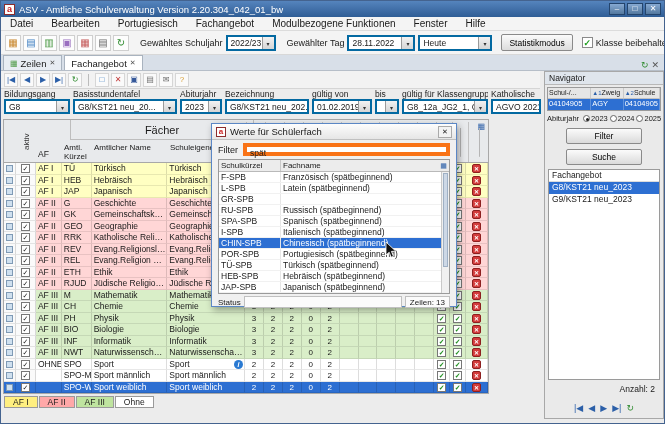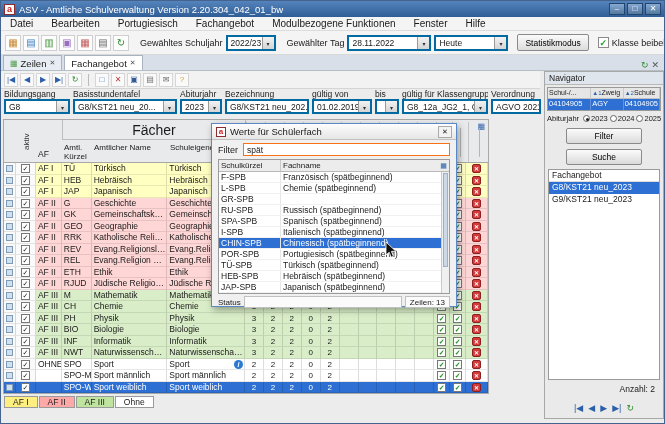--- a/index.html
+++ b/index.html
@@ -26,21 +26,21 @@
   .tb-icons { display:flex; gap:2px; }
   .tbico { width:16px; height:16px; border:1px solid #cfcfcf; background:#fdfdfd; display:flex;
     align-items:center; justify-content:center; font-size:10px; }
   .tb-label { font-size:9px; margin-left:8px; white-space:nowrap; }
   .tb-label2 { font-size:9px; white-space:nowrap; }
   .combo { height:16px; background:#fff; border:2px solid #0369a1; display:flex; align-items:center;
     font-size:8.5px; padding-left:3px; flex:none; }
   .combo .val { flex:1; overflow:hidden; white-space:nowrap; }
   .combo .arrow { width:12px; height:100%; background:linear-gradient(#f2f2f2,#d5d5d5);
     border-left:1px solid #9a9a9a; text-align:center; font-size:6px; line-height:14px; color:#333; flex:none; }
-  .cw1{width:50px}.cw2{width:84px}.cw3{width:74px}
+  .cw1{width:50px}.cw2{width:68px}.cw3{width:74px}
   .btn { height:17px; background:linear-gradient(#fbfbfb,#dcdcdc); border:1px solid #8a8a8a; border-radius:2px;
     font-size:8.5px; padding:0 7px; font-family:inherit; margin-left:6px; }
   .checkwrap { display:flex; align-items:center; gap:3px; margin-left:6px; }
   .checkbox-green { width:11px; height:11px; background:#fff; border:1px solid #8a8a8a; color:#1e9e1e;
     font-size:9px; line-height:10px; text-align:center; font-weight:bold; }
 
   
   .tabstrip { position:absolute; left:0; top:54px; right:0; height:16px; background:#d8dfe8;
     border-bottom:1px solid #b6bec8; display:flex; align-items:flex-end; padding:0 2px; }
   .tab { display:flex; align-items:center; gap:3px; height:15px; padding:0 6px; font-size:9.5px;
@@ -63,22 +63,22 @@
   .ffield { display:flex; flex-direction:column; }
   .ffield:nth-child(1){width:66px}.ffield:nth-child(2){width:104px}.ffield:nth-child(3){width:42px}
   .ffield:nth-child(4){width:84px}.ffield:nth-child(5){width:60px}.ffield:nth-child(6){width:24px}
   .ffield:nth-child(7){width:86px}.ffield:nth-child(8){width:50px}
   .flabel { font-size:8.5px; height:10px; line-height:10px; white-space:nowrap; overflow:hidden; color:#222; }
   .ffield .combo { height:15px; width:100%; }
 
   
   .grid { position:absolute; left:2px; top:118px; width:486px; }
   .ghead { position:relative; height:44px; background:#e8eaec; border:1px solid #a8a8a8; }
-  .gh-faecher { position:absolute; left:58px; top:0; width:184px; height:20px; border:1px solid #bdbdbd;
-    border-top:none; display:flex; align-items:center; justify-content:center; font-size:14px; }
+  .gh-faecher { position:absolute; left:66px; top:0; width:184px; height:20px; border:1px solid #bdbdbd;
+    border-top:none; display:flex; align-items:center; justify-content:center; font-size:11px; }
   .gh-aktiv { position:absolute; left:13px; top:2px; width:18px; height:40px; writing-mode:vertical-rl;
     transform:rotate(180deg); font-size:8px; display:flex; align-items:center; justify-content:center; color:#333; }
   .gh-af { position:absolute; left:32px; bottom:3px; width:26px; font-size:8.5px; padding-left:2px; }
   .gh-kz { position:absolute; left:58px; top:23px; width:30px; font-size:8px; line-height:1.15; padding-left:2px; }
   .gh-an { position:absolute; left:88px; top:23px; width:76px; font-size:8px; line-height:1.15; padding:0 2px; }
   .gh-sn { position:absolute; left:164px; top:23px; width:78px; font-size:8px; line-height:1.15; padding:0 2px; }
   .gh-hatch { position:absolute; top:2px; height:40px; border-left:1px solid #c2c2c2;
     background:linear-gradient(#b5b5b5,#b5b5b5) center/1px 72% no-repeat; }
   .gh-config { position:absolute; right:3px; top:2px; font-size:8px; color:#2b5fa8; }
 
@@ -112,21 +112,21 @@
   
   .dialog { position:absolute; left:210px; top:122px; width:246px; height:184px; background:#f0f0f0;
     border:1px solid #5b87c5; box-shadow:2px 3px 7px rgba(0,0,0,.35); z-index:40; }
   .dlg-title { height:16px; background:linear-gradient(#fdfdfd,#e6e6e6); border-bottom:1px solid #c0c0c0;
     display:flex; align-items:center; gap:4px; padding:0 4px; }
   .dlogo { width:10px; height:10px; background:#fff; color:#c22; font-weight:bold; font-size:8px;
     display:flex; align-items:center; justify-content:center; border:1px solid #8c2c2c; }
   .dlg-title-text { flex:1; font-size:9.5px; }
   .dlg-x { width:14px; height:12px; border:1px solid #aaa; background:#f3f3f3; font-size:7px; line-height:10px; text-align:center; }
   .dlg-filter { display:flex; align-items:center; gap:5px; padding:3px 6px; height:19px; font-size:9px; }
-  .dlg-input { flex:1; height:13px; background:#fff; border:1px solid #f97316; font-size:8.5px; line-height:12px; padding:0 3px; }
+  .dlg-input { flex:1; height:13px; background:#fff; border:4px solid #f97316; font-size:8.5px; line-height:12px; padding:0 3px; }
   .dlg-grid { position:relative; height:135px; margin:0 6px; background:#fff; border:1px solid #9a9a9a; overflow:hidden; }
   .dlg-gh { display:flex; height:12px; background:#ececec; border-bottom:1px solid #b9b9b9; font-size:8px; line-height:11px; }
   .dgh-kz { width:62px; border-right:1px solid #c9c9c9; padding-left:2px; }
   .dgh-fn { flex:1; padding-left:2px; }
   .dgh-cfg { width:11px; color:#2b5fa8; font-size:7px; text-align:center; }
   #dlg-rows { margin-right:8px; }
   .drow { display:flex; height:11px; font-size:8.5px; line-height:10.5px; border-bottom:1px solid #f1f1f1; }
   .dr-kz { width:62px; border-right:1px solid #e6e6e6; padding-left:2px; overflow:hidden; white-space:nowrap; }
   .dr-fn { flex:1; padding-left:2px; overflow:hidden; white-space:nowrap; }
   .drow.sel { background:#2d6fd2; color:#fff; }
@@ -295,21 +295,21 @@
         </div>
       </div>
       <div class="ffield">
         <div class="flabel">gültig für Klassengruppen</div>
         <div class="combo">
           <span class="val">G8_12a_JG2_1, G8_12b_JG2...</span>
           <span class="arrow">▾</span>
         </div>
       </div>
       <div class="ffield">
-        <div class="flabel">Verordnung</div>
+        <div class="flabel">Katholische</div>
         <div class="combo">
           <span class="val">AGVO 2021</span>
         </div>
       </div>
     </div>
 
   <div class="grid">
     <div class="ghead">
       <div class="gh-faecher">Fächer</div>
       <div class="gh-aktiv">aktiv</div>
@@ -769,21 +769,21 @@
         <span class="dgh-fn">Fachname</span>
         <span class="dgh-cfg">▦</span>
       </div>
       <div id="dlg-rows">
           <div class="drow">
             <span class="dr-kz">F-SPB</span>
             <span class="dr-fn">Französisch (spätbeginnend)</span>
           </div>
           <div class="drow">
             <span class="dr-kz">L-SPB</span>
-            <span class="dr-fn">Chemie (spätbeginnend)</span>
+            <span class="dr-fn">Latein (spätbeginnend)</span>
           </div>
           <div class="drow">
             <span class="dr-kz">GR-SPB</span>
           </div>
           <div class="drow">
             <span class="dr-kz">RU-SPB</span>
             <span class="dr-fn">Russisch (spätbeginnend)</span>
           </div>
           <div class="drow">
             <span class="dr-kz">SPA-SPB</span>

